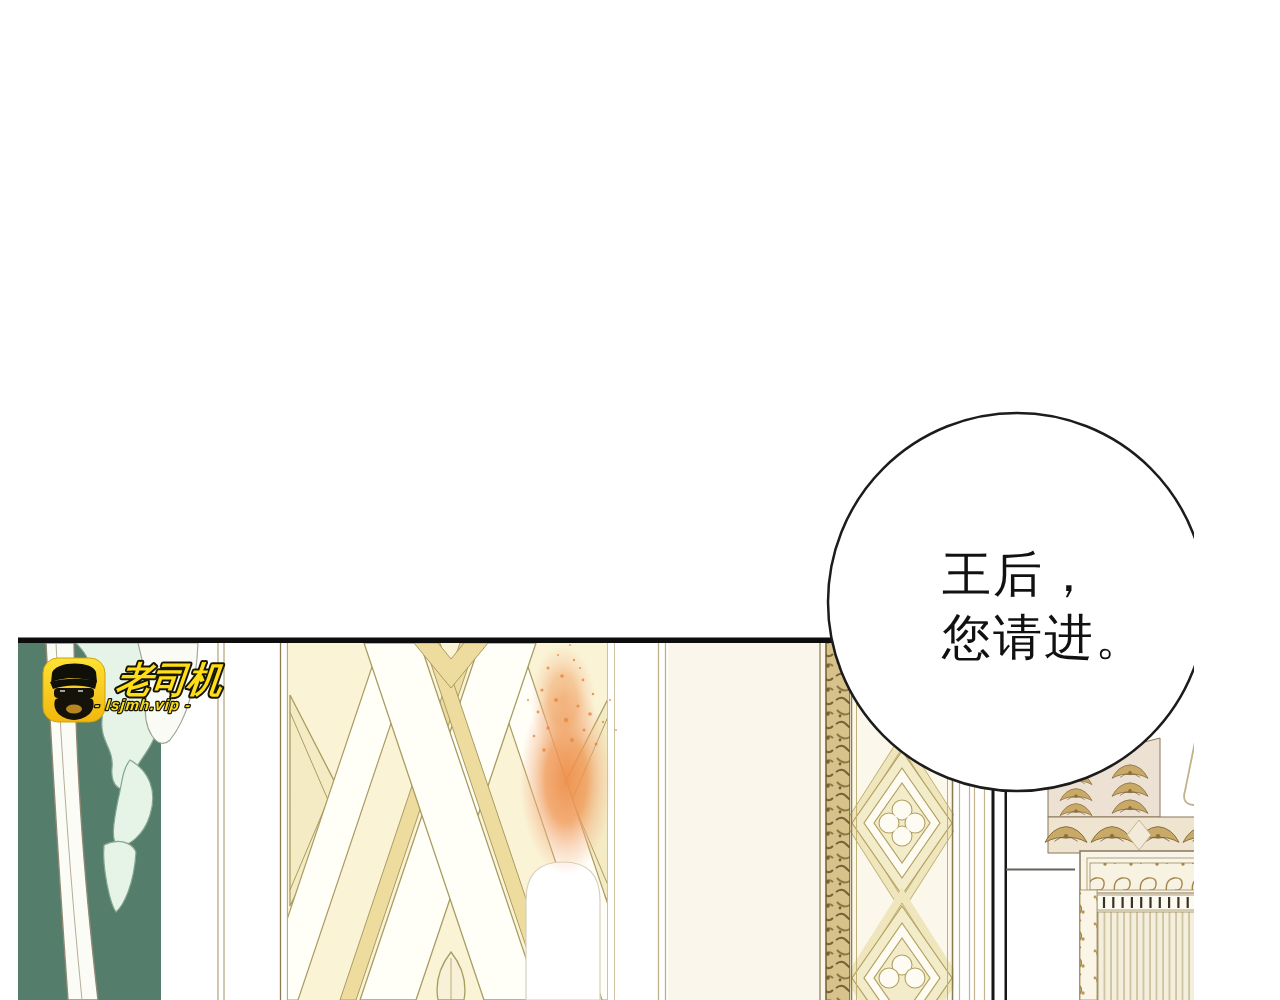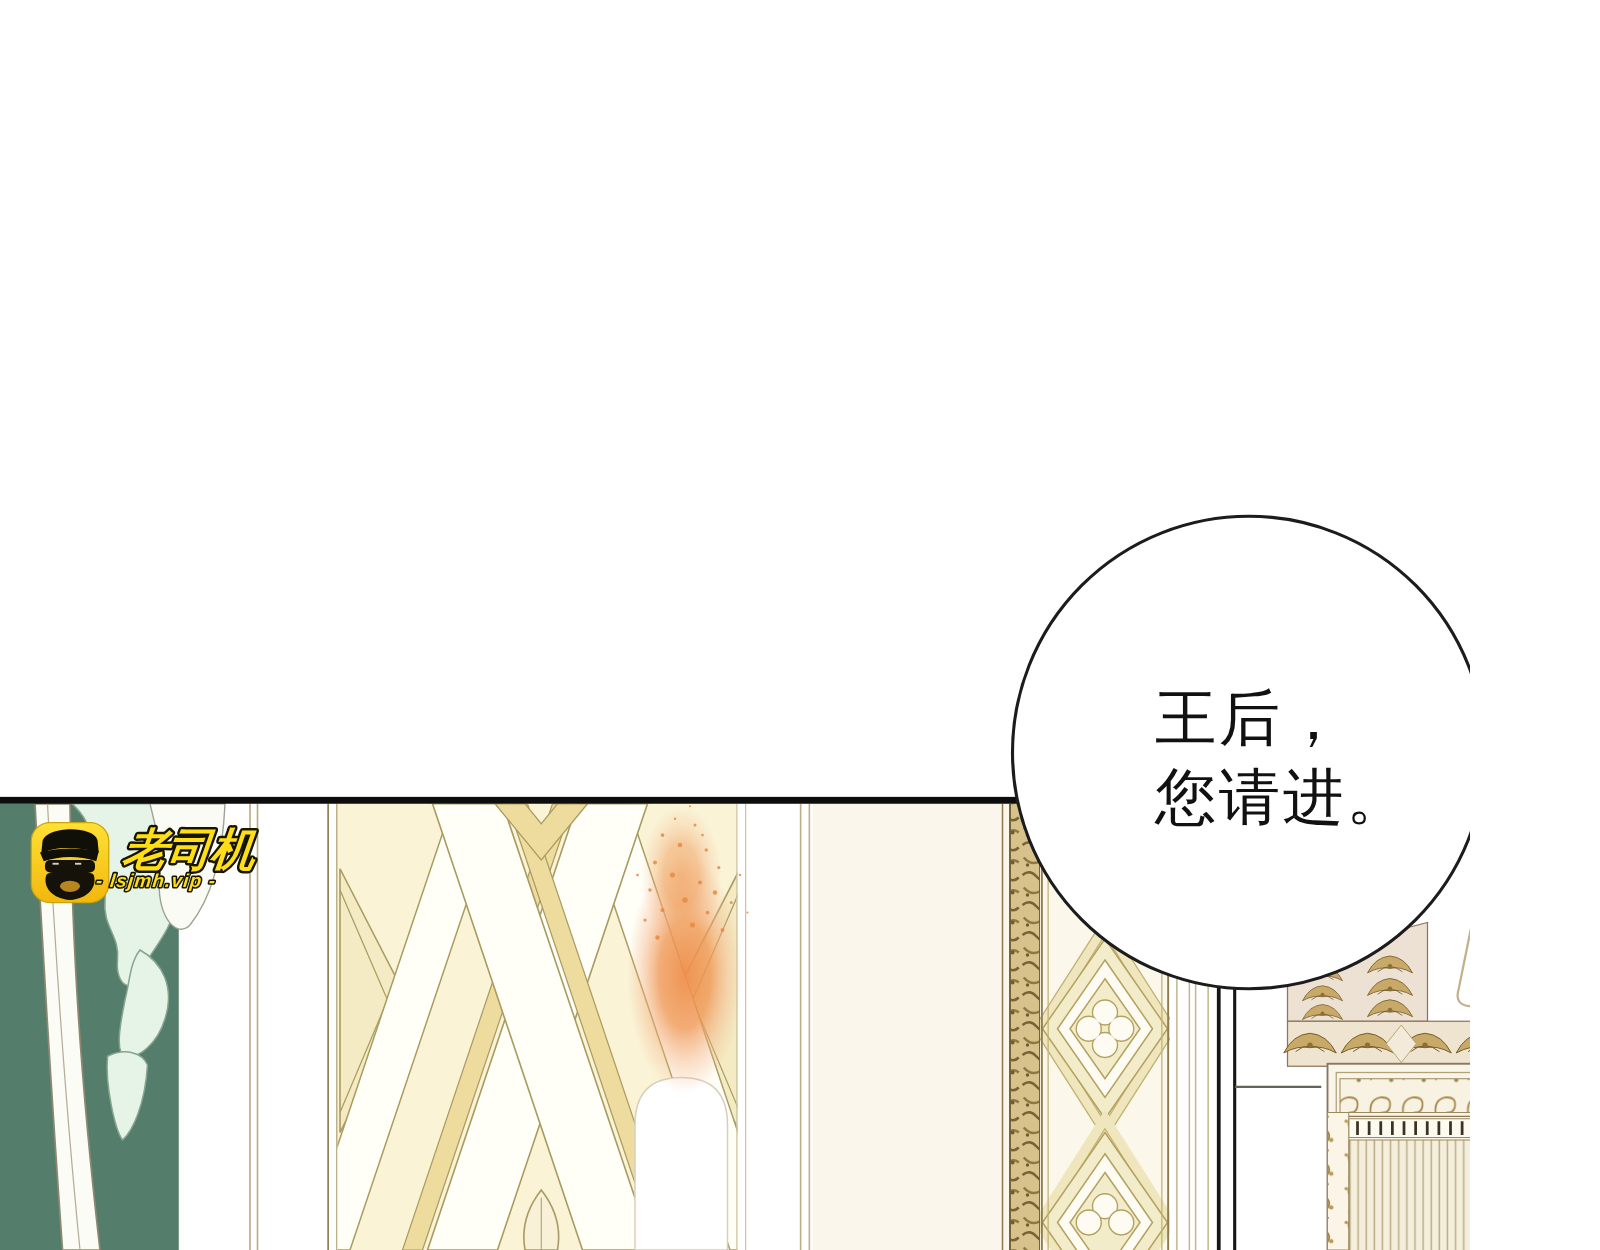--- a/index.html
+++ b/index.html
@@ -1,16 +1,16 @@
 <!DOCTYPE html>
 <html><head>
 <meta charset="utf-8">
 <style>
   html,body{margin:0;padding:0;background:#ffffff;}
-  .stage{position:relative;width:1176px;height:1000px;overflow:hidden;background:#fff;}
+  .stage{position:relative;width:1176px;height:1000px;overflow:hidden;background:#fff;margin-left:18px;}
   svg{display:block;}
   text{font-family:"Liberation Sans","DejaVu Sans",sans-serif;}
   .bubble-text{font-size:49px;letter-spacing:2px;}
   .wm-title{font-size:36px;font-weight:900;font-style:italic;letter-spacing:-1px;}
   .wm-site{font-size:15px;font-weight:700;font-style:italic;letter-spacing:1px;}
 </style>
 </head>
 <body>
 
 <div class="stage">

